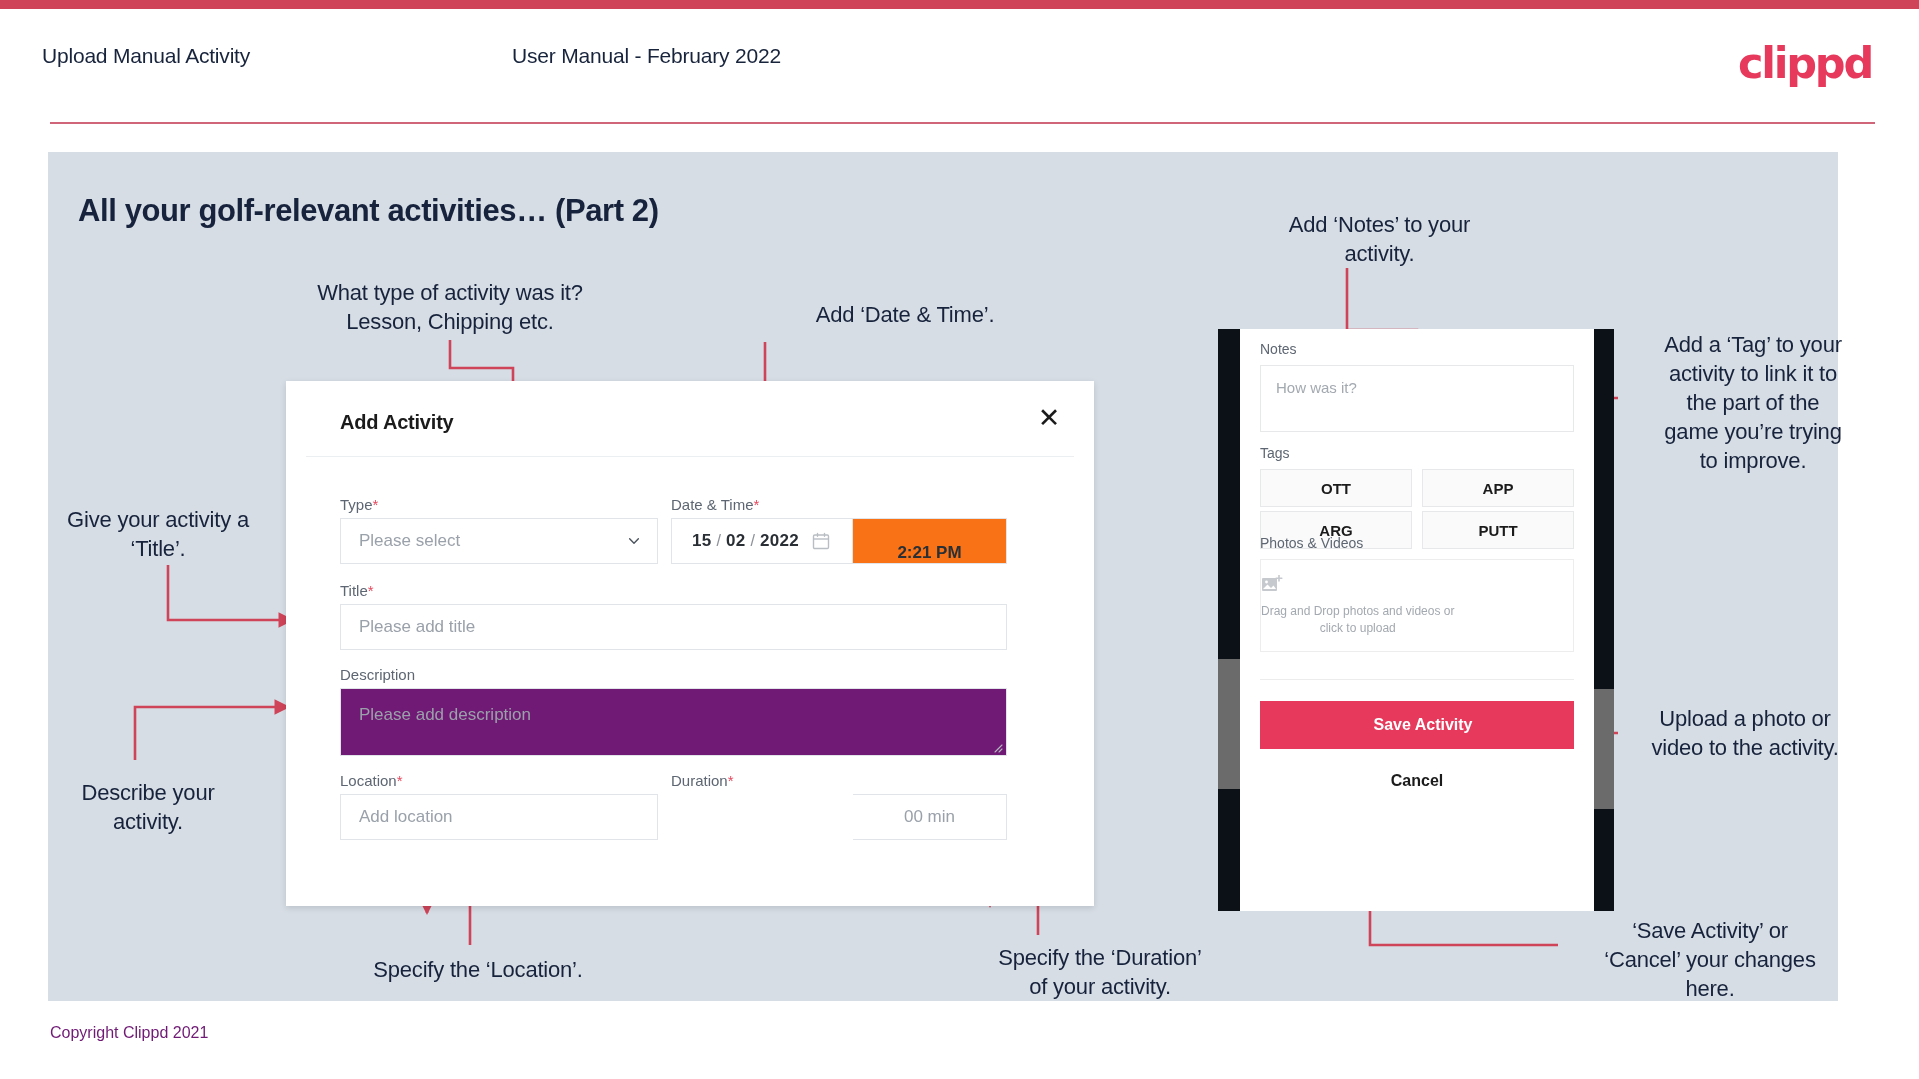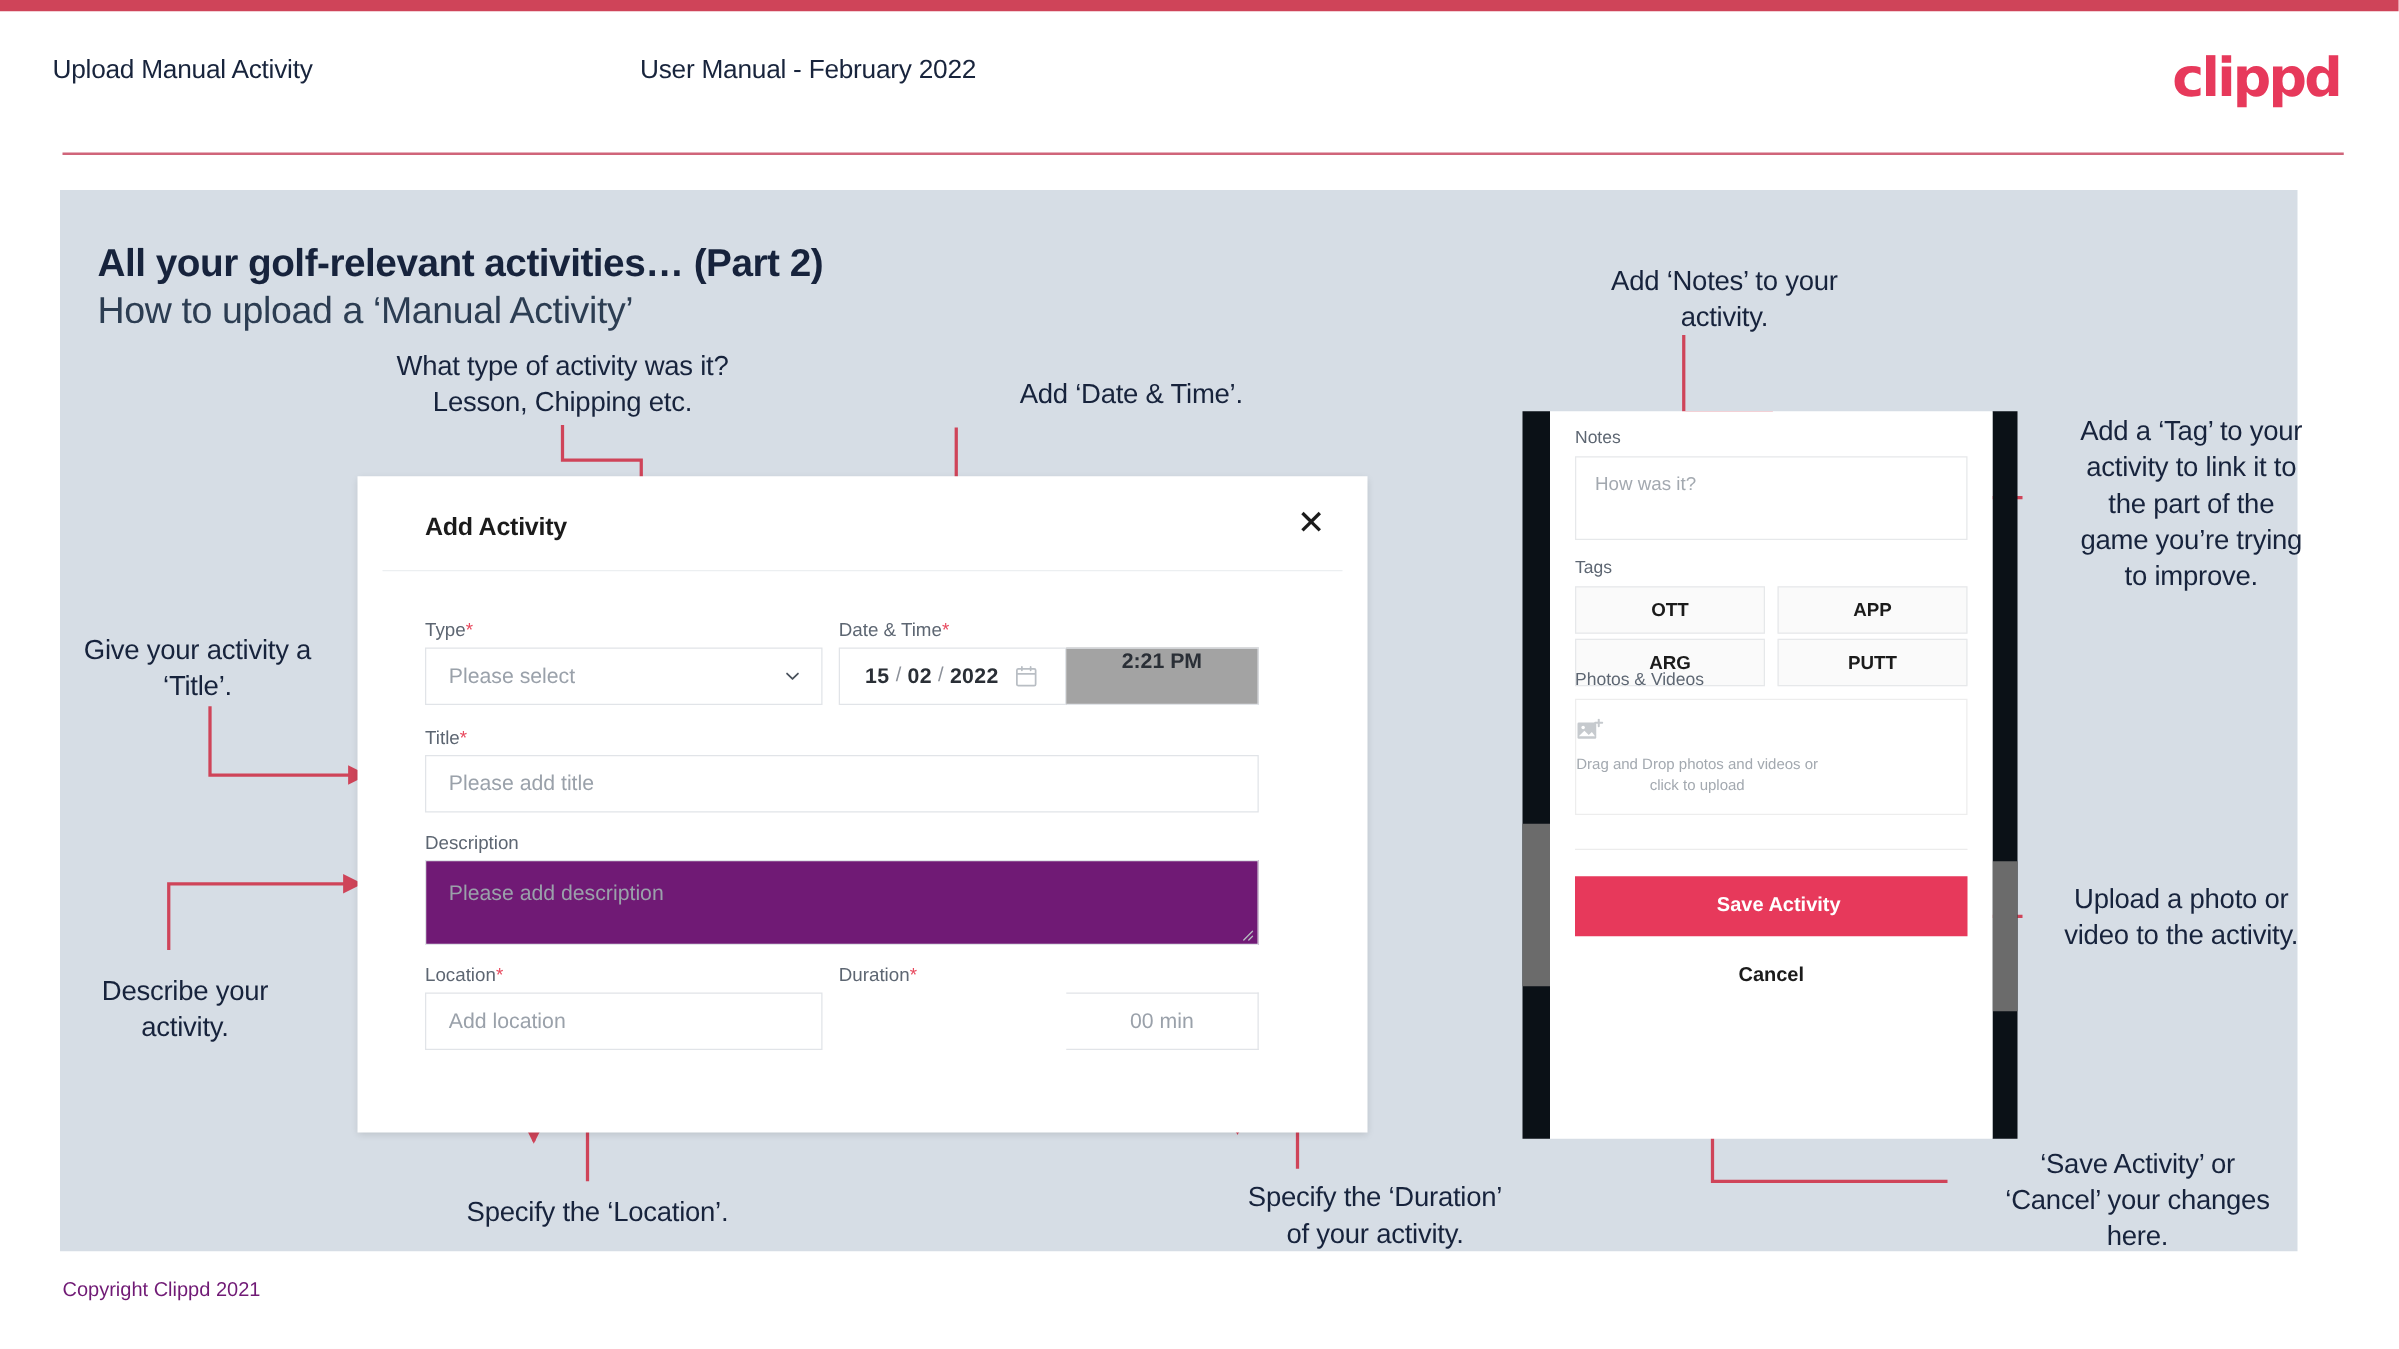--- a/index.html
+++ b/index.html
@@ -113,22 +113,22 @@
   .date-ctrl .dtxt {
     padding-left: 20px; font-size: 17px; color: #2a2f36; font-weight: 700;
     letter-spacing: 0.3px;
   }
   .date-ctrl .dsep { color:#8b9099; font-weight: 400; padding: 0 5px; }
   .cal-icon {
     position: absolute; right: 22px; top: 50%; transform: translateY(-50%);
     width: 18px; height: 18px;
   }
   .time-ctrl {
-    position: absolute; border: 1px solid #e1e4e8; border-left: none; background:#a3a3a3;
-    display: flex; align-items: flex-start; justify-content: center;
+    position: absolute; border: 1px solid #e1e4e8; border-left: none; background:#f97316;
+    display: flex; align-items: flex-end; justify-content: center;
     font-size: 17px; color: #2a2f36; font-weight: 700;
   }
 
   .textarea-ctrl {
     position: absolute; background: #701a75; border: 1px solid #e1e4e8;
     font-size: 17px; color: #9aa1aa;
   }
   .textarea-ctrl .ph { padding: 16px 0 0 18px; }
   .resize-grip {
     position: absolute; right: 3px; bottom: 2px; width: 12px; height: 12px;
@@ -206,21 +206,20 @@
   <div class="topbar-stripe"></div>
 
   <div class="hdr-left">Upload Manual Activity</div>
   <div class="hdr-center">User Manual - February 2022</div>
   <div class="logo">clippd</div>
   <div class="hdr-rule"></div>
 
   <div class="slide"></div>
 
   <div class="title-1">All your golf-relevant activities… (Part 2)</div>
-  <div class="title-2">How to upload a ‘Manual Activity’</div>
 
   <div class="note" style="left:300px; top:278px; width:300px;">What type of activity was it?<br>Lesson, Chipping etc.</div>
   <div class="note" style="left:770px; top:300px; width:270px;">Add ‘Date &amp; Time’.</div>
   <div class="note" style="left:38px; top:505px; width:240px;">Give your activity a<br>‘Title’.</div>
   <div class="note" style="left:48px; top:778px; width:200px;">Describe your<br>activity.</div>
   <div class="note" style="left:328px; top:955px; width:300px;">Specify the ‘Location’.</div>
   <div class="note" style="left:950px; top:943px; width:300px;">Specify the ‘Duration’<br>of your activity.</div>
   <div class="note" style="left:1222px; top:210px; width:315px;">Add ‘Notes’ to your<br>activity.</div>
   <div class="note" style="left:1628px; top:330px; width:250px;">Add a ‘Tag’ to your<br>activity to link it to<br>the part of the<br>game you’re trying<br>to improve.</div>
   <div class="note" style="left:1620px; top:704px; width:250px;">Upload a photo or<br>video to the activity.</div>

